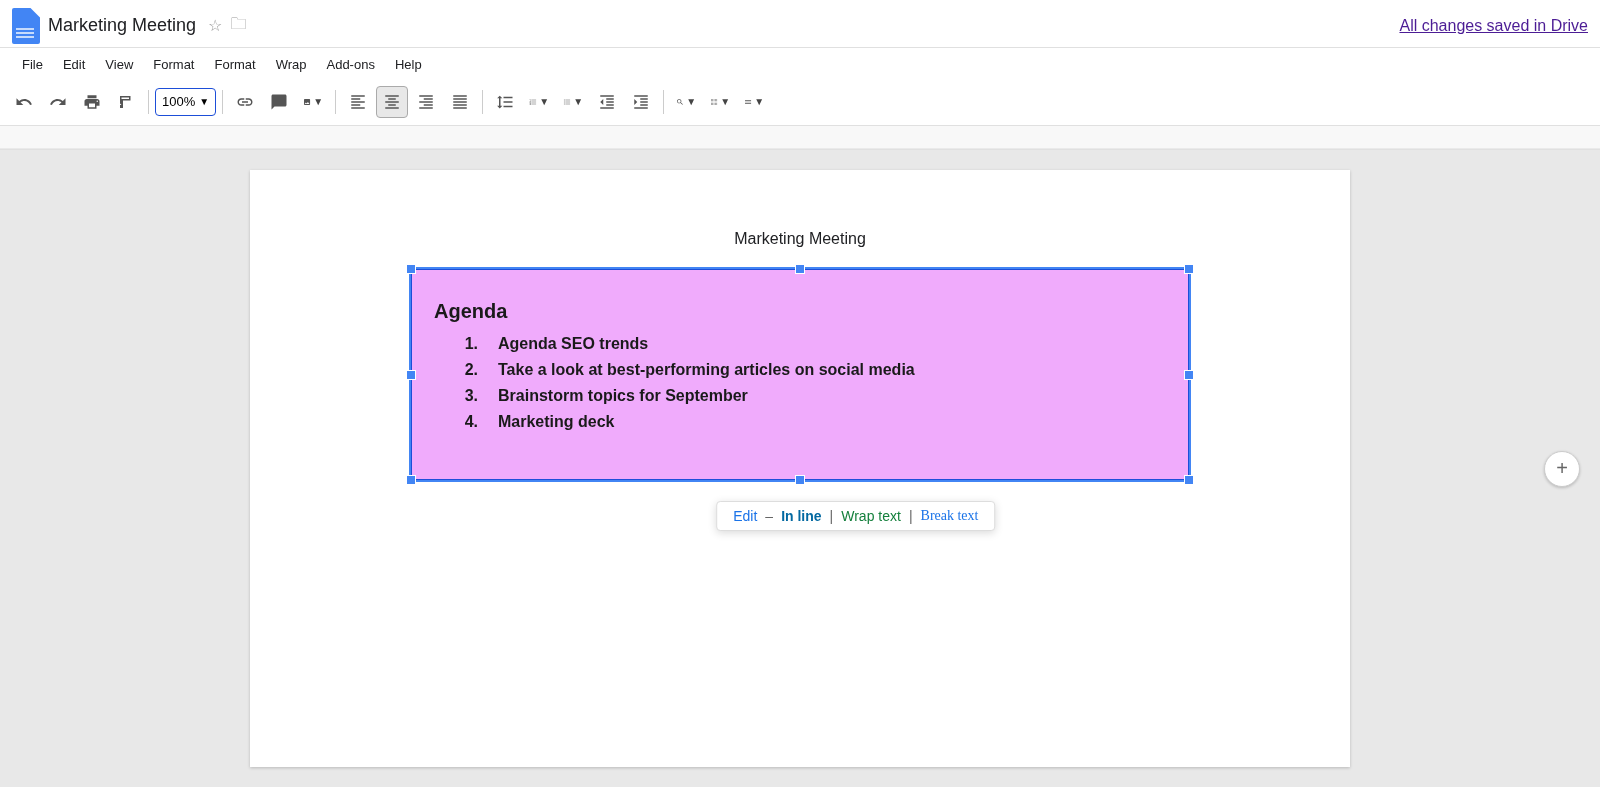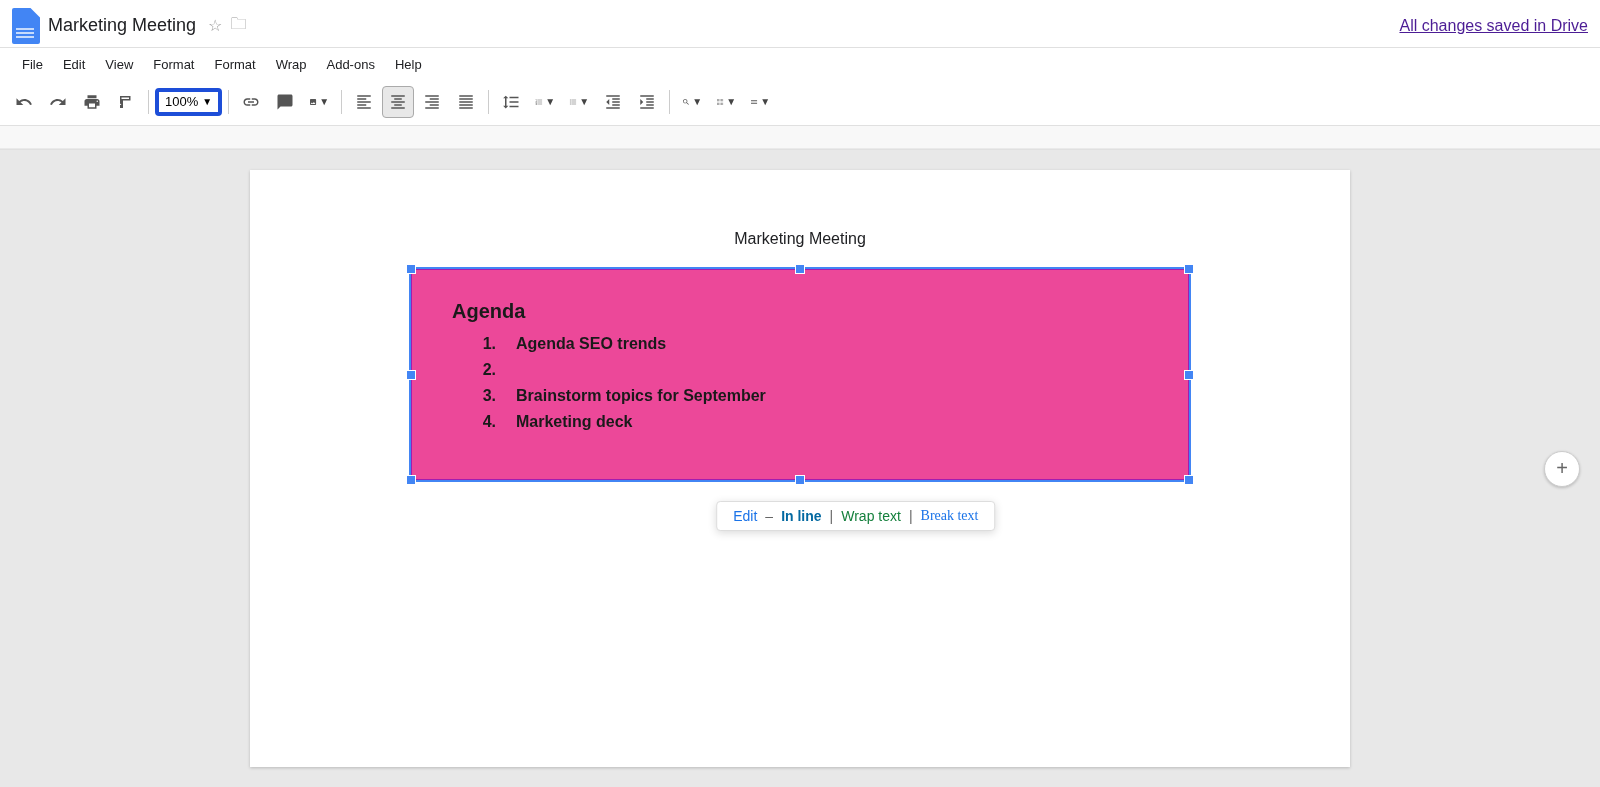--- a/index.html
+++ b/index.html
@@ -88,21 +88,21 @@
       position: relative;
     }
     .toolbar-btn.active { background: #e8e8e8; border: 1px solid #aaa; }
     .toolbar-separator {
       width: 1px; height: 24px;
       background: #ccc;
       margin: 0 4px;
     }
     .zoom-selector {
       display: flex; align-items: center;
-      border: 4px solid #1d4ed8;
+      border: 1px solid #1d4ed8;
       border-radius: 4px;
       padding: 2px 6px;
       font-size: 13px;
       cursor: pointer;
       gap: 4px;
       height: 28px;
     }
     .toolbar-btn-wide {
       display: flex; align-items: center; justify-content: center;
       padding: 0 6px;
@@ -149,23 +149,23 @@
       margin-bottom: 20px;
     }
 
     
     .drawing-box {
       position: relative;
       width: 780px;
       margin: 0 auto;
     }
     .drawing-content {
-      background: #ec4899;
-      border: 2px solid #a21caf;
-      padding: 30px 30px 40px 40px;
+      background: #f0abfc;
+      border: 2px solid #1d4ed8;
+      padding: 30px 30px 40px 22px;
       position: relative;
     }
     .agenda-title {
       font-size: 20px;
       font-weight: bold;
       color: #1a1a1a;
       margin-bottom: 12px;
     }
     .agenda-list {
       list-style: none;
@@ -463,20 +463,21 @@
         </div>
 
         <div class="agenda-title">Agenda</div>
         <ol class="agenda-list">
           <li>
             <span class="agenda-num">1.</span>
             <span>Agenda SEO trends</span>
           </li>
           <li>
             <span class="agenda-num">2.</span>
+            <span>Take a look at best-performing articles on social media</span>
           </li>
           <li>
             <span class="agenda-num">3.</span>
             <span>Brainstorm topics for September</span>
           </li>
           <li>
             <span class="agenda-num">4.</span>
             <span>Marketing deck</span>
           </li>
         </ol>

